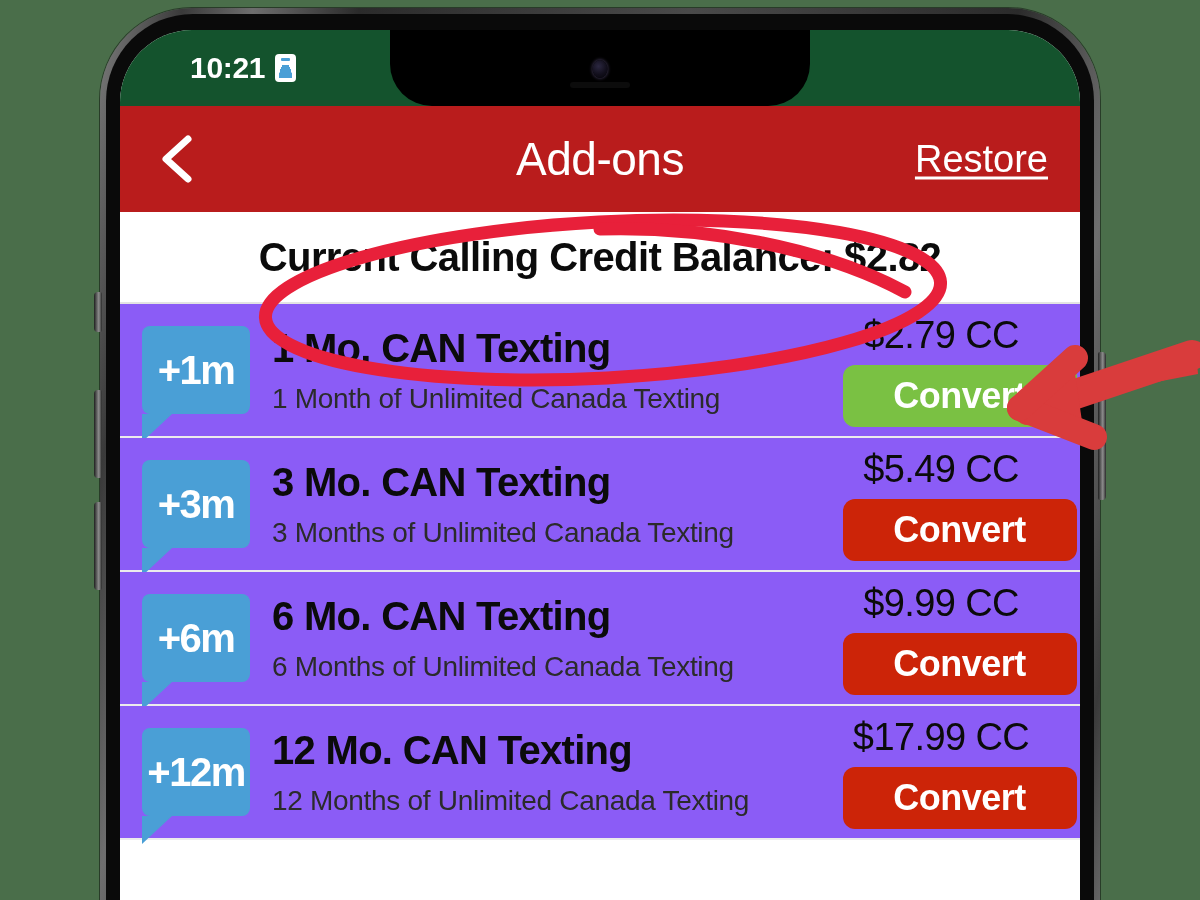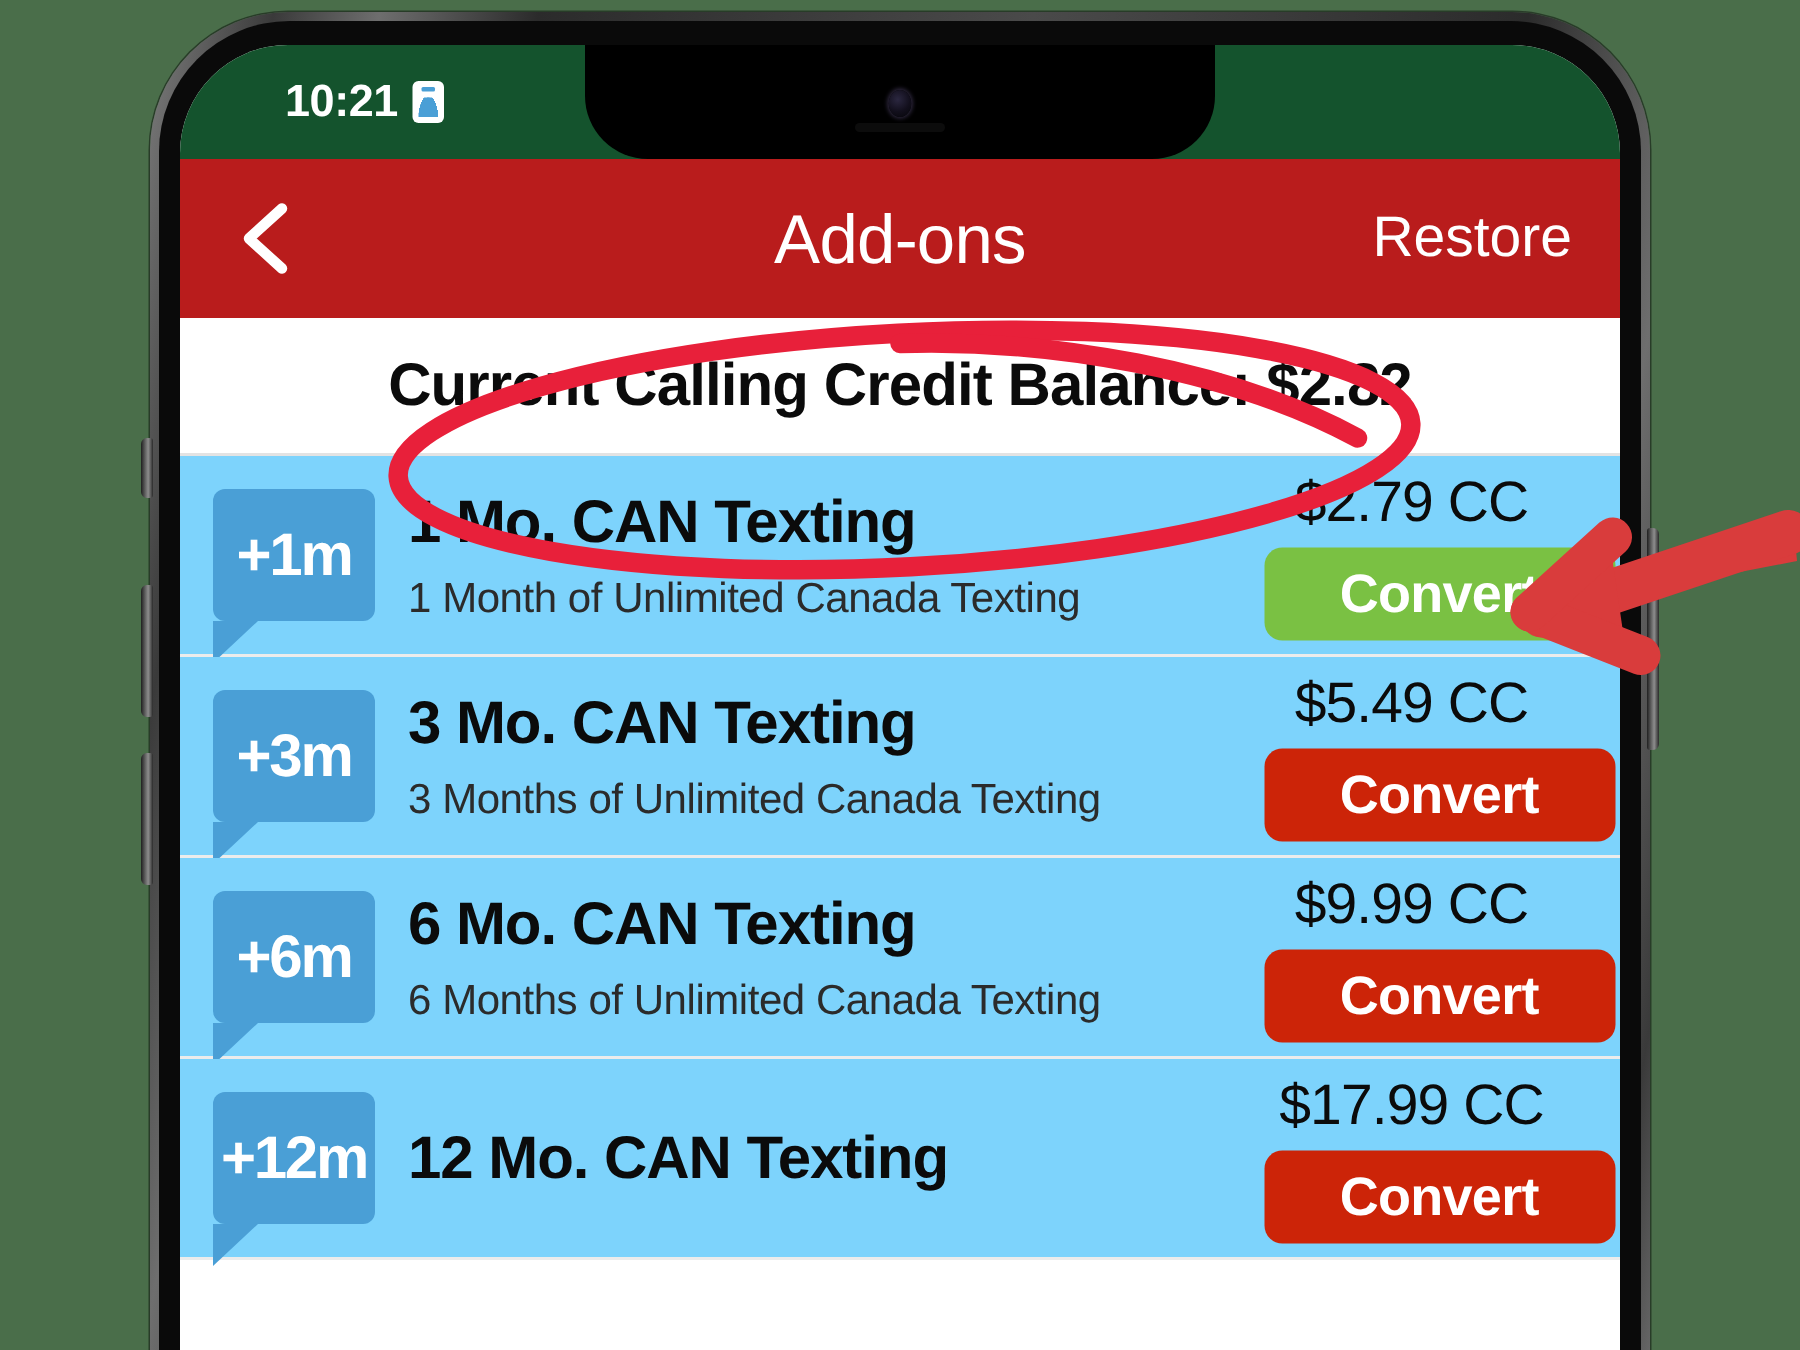--- a/index.html
+++ b/index.html
@@ -81,35 +81,35 @@
   
   #nav-bar {
     position:absolute; left:0; top:76px; width:100%; height:106px;
     background:#b91c1c; z-index:20;
     display:flex; align-items:center;
   }
   #back-chevron { position:absolute; left:30px; top:50%; transform:translateY(-50%);
                   width:54px; height:54px; cursor:pointer; }
   #nav-title { width:100%; text-align:center; color:#fff; font-size:46px; font-weight:400; letter-spacing:-.5px; }
   #restore-link { position:absolute; right:32px; top:50%; transform:translateY(-50%);
-                  color:#fff; font-size:38px; text-underline-offset:5px; cursor:pointer; }
+                  color:#fff; font-size:38px; text-decoration:underline; text-underline-offset:5px; cursor:pointer; }
 
   
   #balance-bar {
     position:absolute; left:0; top:182px; width:100%; height:92px;
     background:#fff; display:flex; align-items:center; justify-content:center;
     border-bottom:2px solid #e3e3e3;
   }
   #balance-text { font-size:40px; font-weight:bold; color:#0b0b0b; letter-spacing:-.6px; }
 
   
   #addon-list { position:absolute; left:0; top:274px; width:100%; bottom:0; background:#fff; }
   .addon-row {
     position:relative; height:134px; display:flex; align-items:center;
-    padding:0 22px 0 22px; border-bottom:2px solid #ececec; background:#7dd3fc;
+    padding:0 22px 0 22px; border-bottom:2px solid #ececec; background:#8b5cf6;
   }
   .bubble-icon {
     flex:0 0 auto; width:108px; height:88px; background:#4a9fd6;
     border-radius:8px; position:relative; margin-right:22px;
     display:flex; align-items:center; justify-content:center;
   }
   .bubble-icon::after {
     content:""; position:absolute; left:0; bottom:-28px;
     border-left:30px solid #4a9fd6; border-bottom:28px solid transparent;
   }
@@ -200,20 +200,21 @@
               <div class="addon-price">$9.99 CC</div>
               <button class="convert-btn" style="background: rgb(204, 36, 8);">Convert</button>
             </div>
           </div>
           <div class="addon-row">
             <div class="bubble-icon">
               <span>+12m</span>
             </div>
             <div class="addon-texts">
               <div class="addon-title">12 Mo. CAN Texting</div>
+              <div class="addon-sub">12 Months of Unlimited Canada Texting</div>
             </div>
             <div class="addon-right">
               <div class="addon-price">$17.99 CC</div>
               <button class="convert-btn" style="background: rgb(204, 36, 8);">Convert</button>
             </div>
           </div>
         </div>
 
     </div>
   </div>

